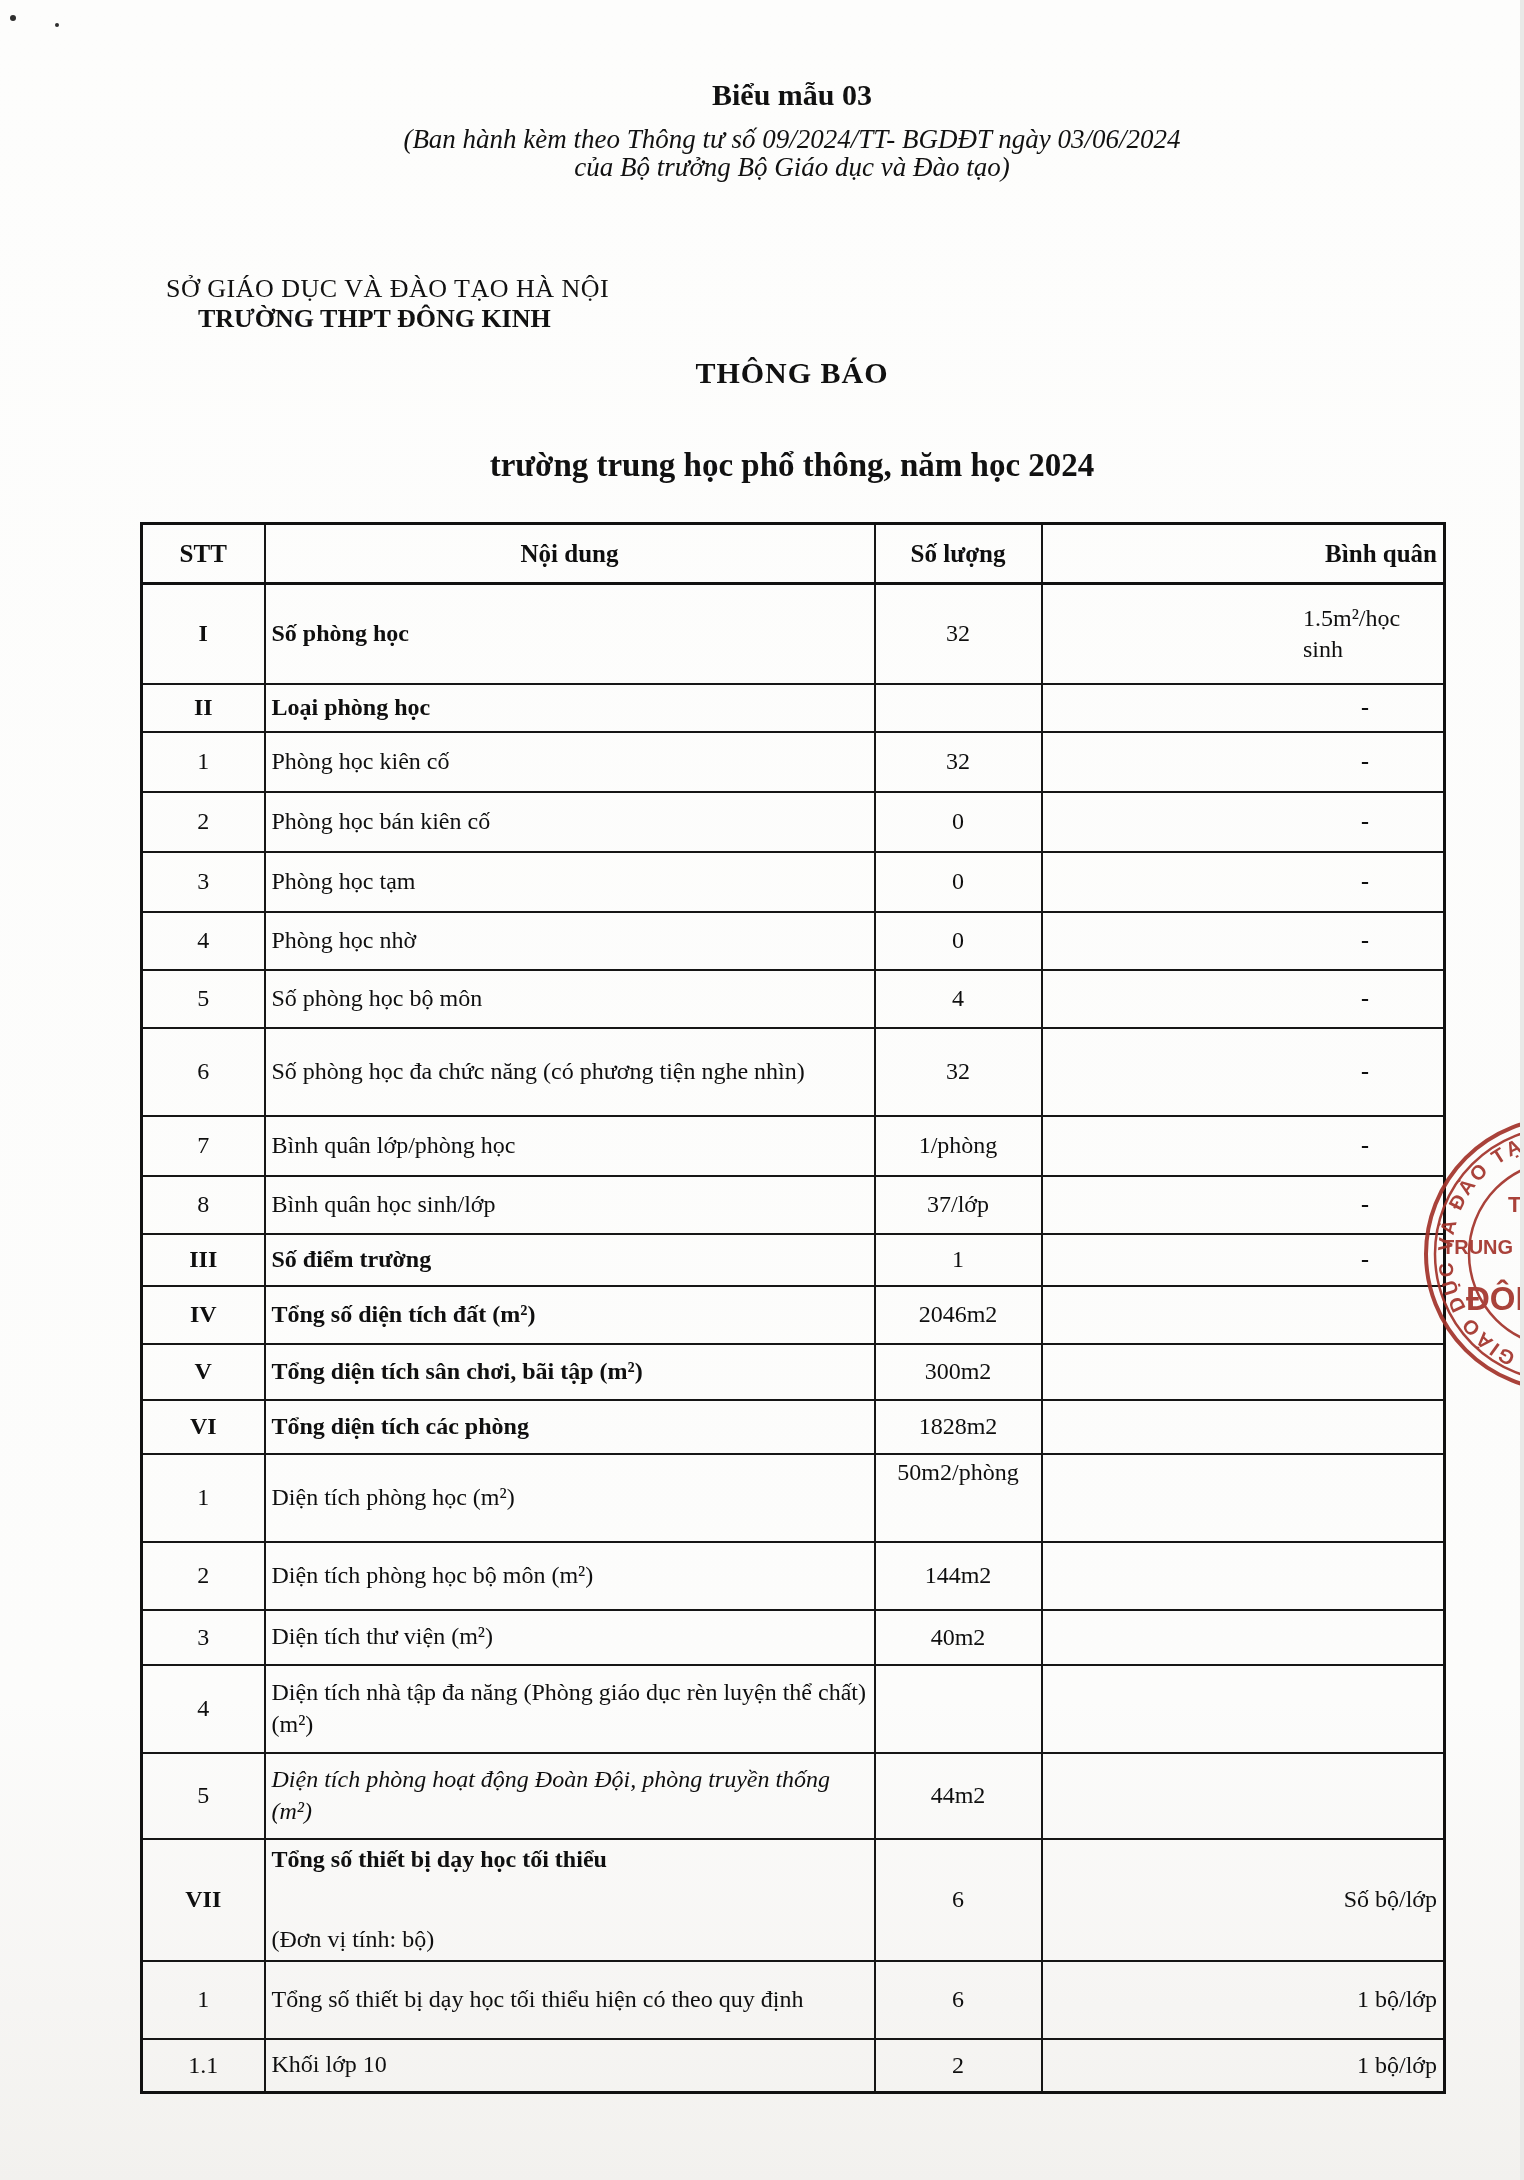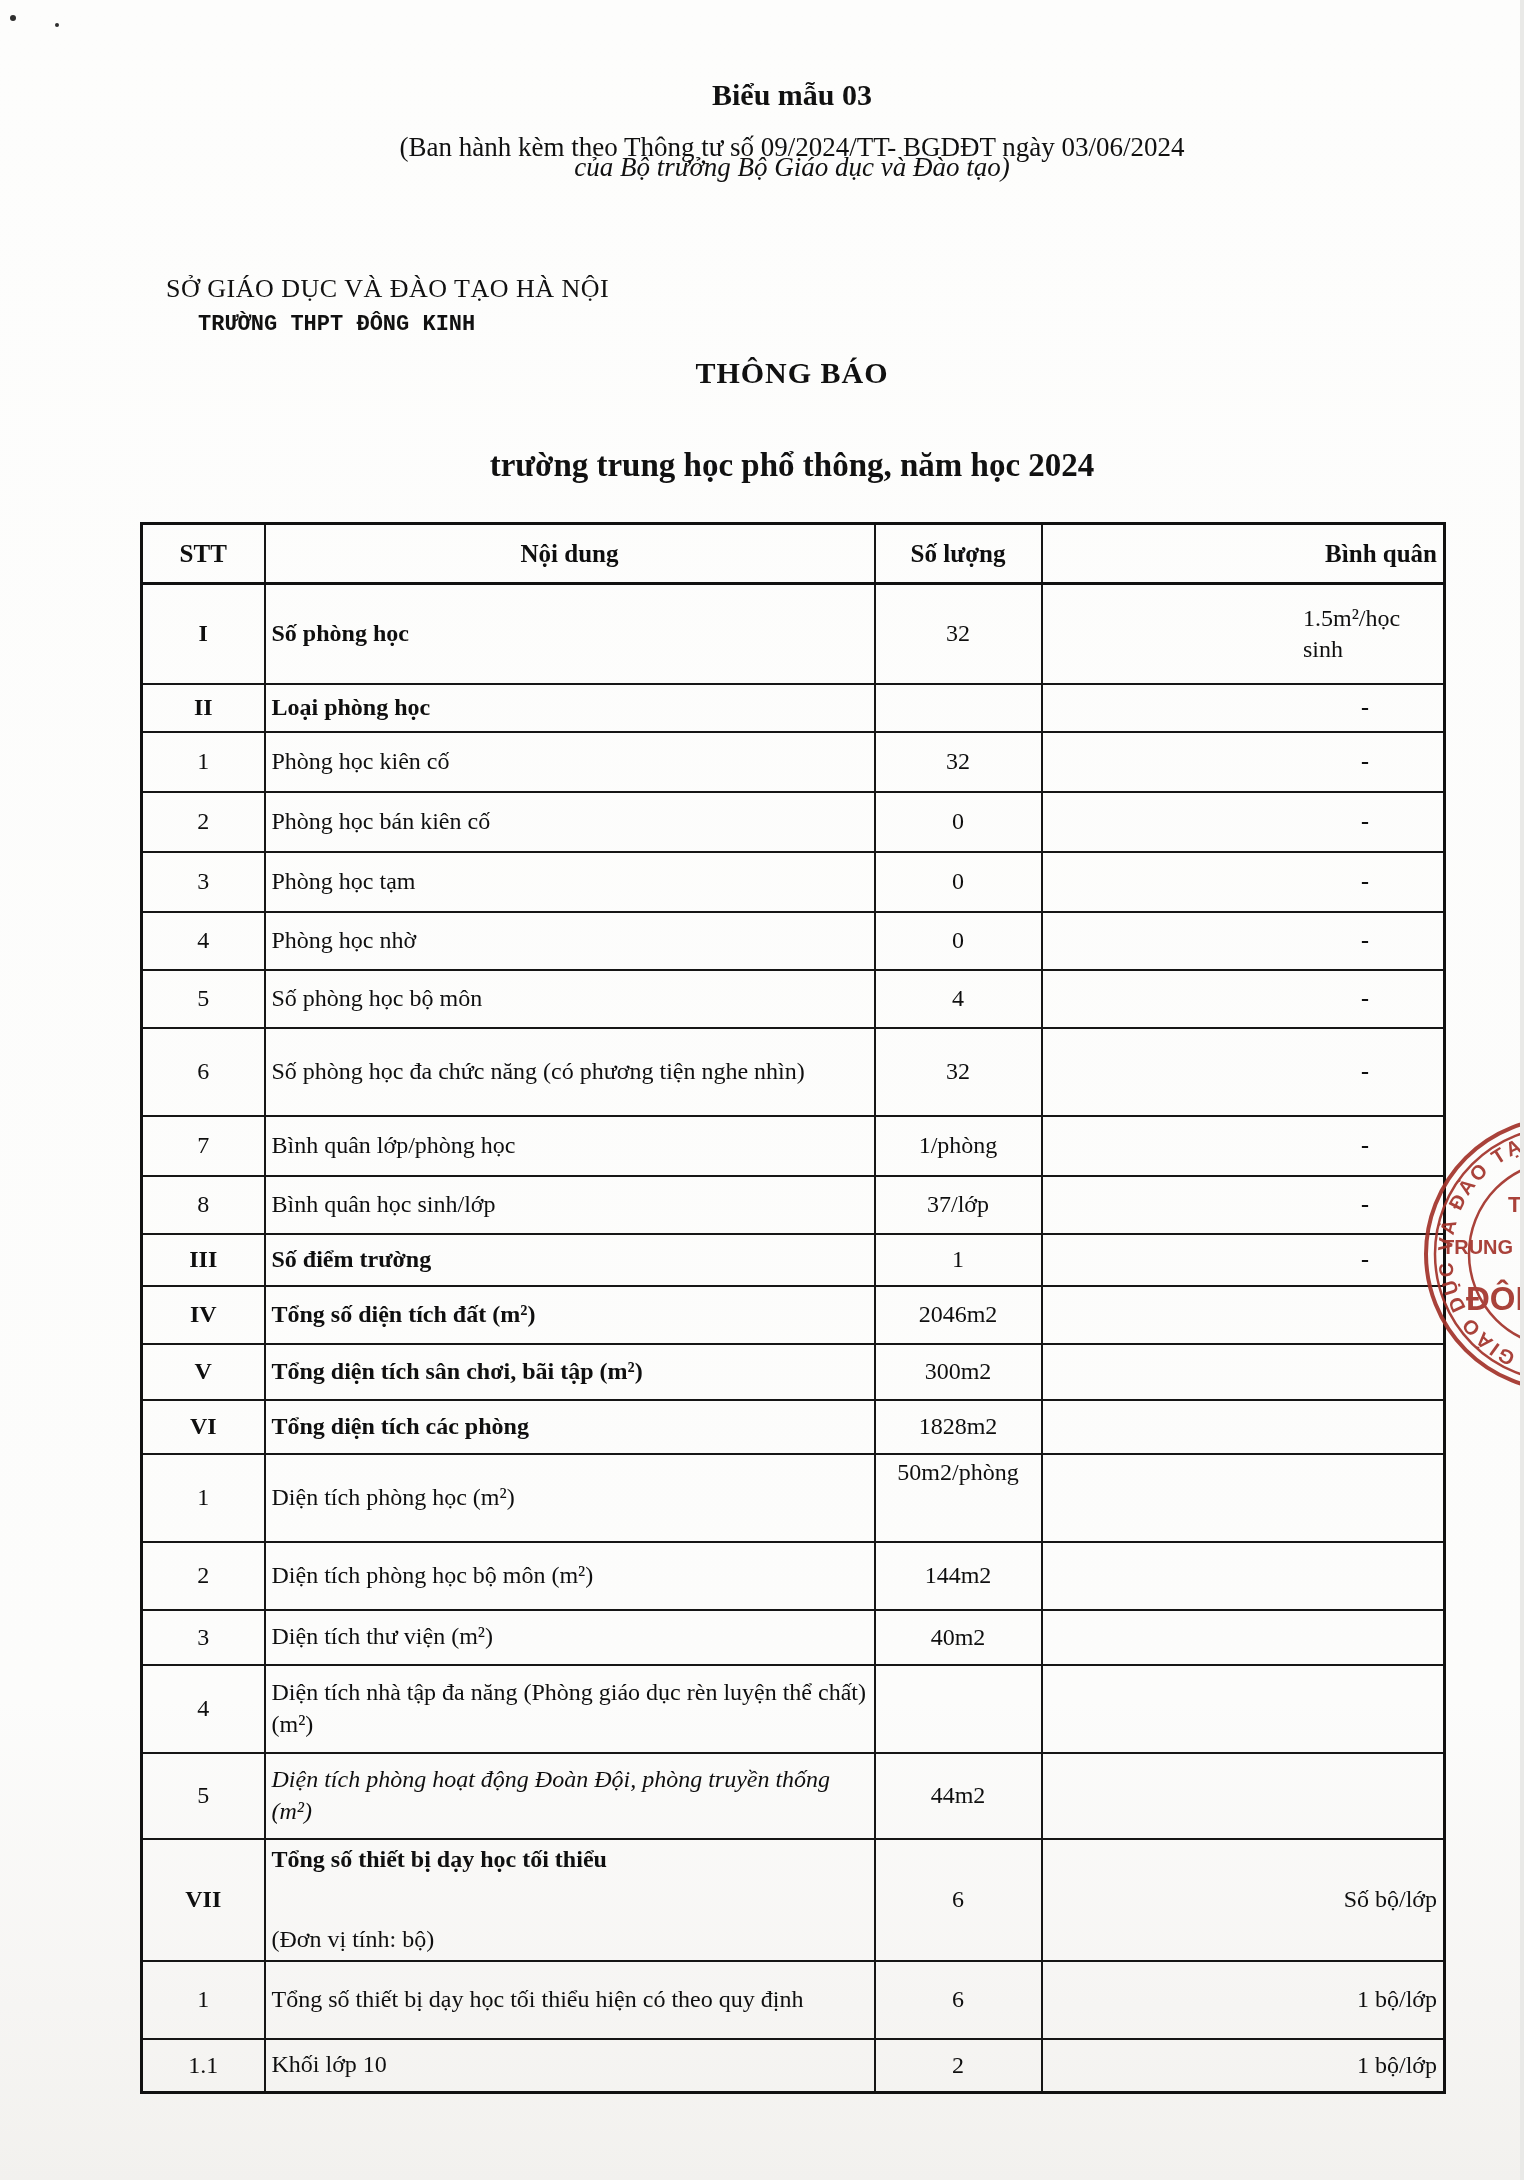--- a/index.html
+++ b/index.html
@@ -10,24 +10,24 @@
     -webkit-font-smoothing:antialiased;
   }
   .page{
     position:relative;width:1520px;height:2180px;overflow:hidden;
     background:linear-gradient(180deg,#fdfdfc 0%,#fcfcfb 78%,#f6f5f3 92%,#f2f1ee 100%);
     color:#111;
   }
   .speck{position:absolute;background:#2e2e2e;border-radius:50%;}
   .centered{position:absolute;left:62px;width:1460px;text-align:center;white-space:nowrap;}
   .form-label{top:78px;font-size:30px;font-weight:bold;}
-  .form-sub1{top:132px;font-size:27px;}
+  .form-sub1{top:124px;font-size:27px;font-style:italic;}
   .form-sub2{top:152px;font-size:27px;font-style:italic;}
   .dept{position:absolute;left:166px;top:274px;font-size:26px;letter-spacing:.5px;}
-  .school{position:absolute;left:198px;top:312px;font-size:22px;font-weight:bold;font-family:Liberation Mono, monospace;}
+  .school{position:absolute;left:198px;top:304px;font-size:26px;font-weight:bold;}
   .notice-title{top:356px;font-size:30px;font-weight:bold;letter-spacing:1px;}
   .notice-sub1{top:396px;font-size:27px;font-weight:bold;}
   .notice-sub2{top:430px;font-size:33px;font-weight:bold;margin-top:17px;}
 
   table.facility{
     position:absolute;left:140px;top:522px;
     width:1303px;border-collapse:collapse;table-layout:fixed;
     font-size:24px;color:#0f0f0f;
   }
   table.facility td,table.facility th{

